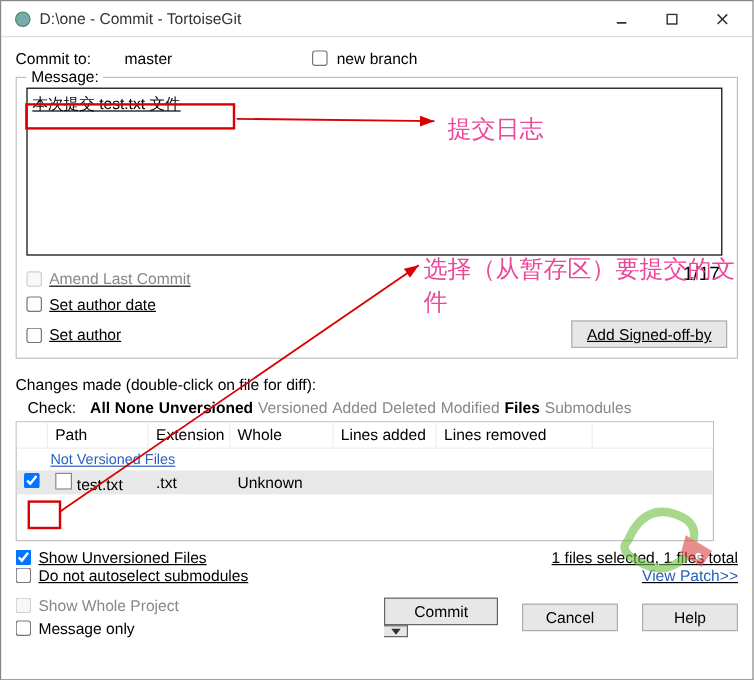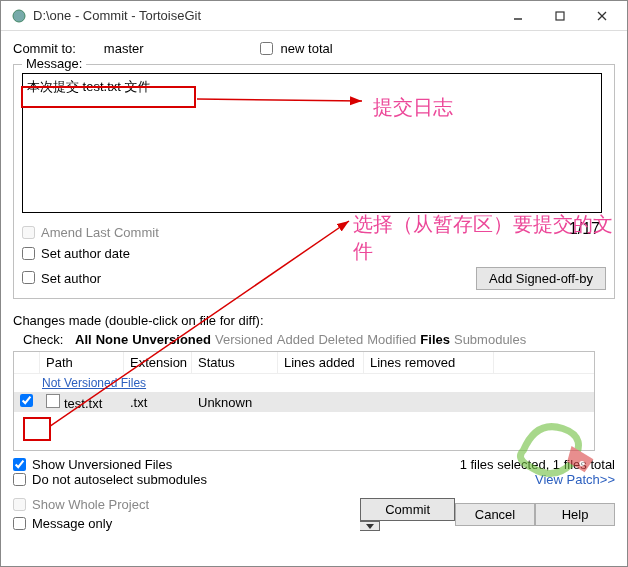--- a/index.html
+++ b/index.html
@@ -5,21 +5,21 @@
   * { box-sizing: border-box; margin: 0; padding: 0; font-family: "Segoe UI", Tahoma, sans-serif; font-size: 13px; }
   body { background: #fff; width: 628px; height: 567px; position: relative; border: 1px solid #888; }
   .titlebar { height: 30px; display: flex; align-items: center; padding: 0 4px; border-bottom: 1px solid #ddd; }
   .tb-icon { width: 16px; height: 16px; margin: 0 6px; }
   .tb-title { flex: 1; color: #333; }
   .tb-btn { width: 42px; height: 28px; display: flex; align-items: center; justify-content: center; color: #333; }
   .content { padding: 10px 12px 8px 12px; }
   .row-top { display: flex; align-items: center; gap: 8px; margin-bottom: 8px; }
   .branch { margin-left: 20px; }
   .chk { width: 13px; height: 13px; }
-  .fs { border: 1px solid #c0c0c0; margin-top: 6px; padding: 8px; position: relative; }
+  .fs { border: 1px solid #c0c0c0; margin-top: 6px; padding: 8px; position: relative; text-decoration: underline; }
   .fs-legend { position: absolute; top: -9px; left: 8px; background: #fff; padding: 0 4px; color: #000; }
   .msgbox { border: 1px solid #000000; width: 580px; height: 140px; padding: 4px; }
   .char-count { position: absolute; right: 14px; top: 155px; font-size: 16px; }
   .opts { display: flex; flex-direction: column; gap: 6px; margin-top: 12px; }
   .opt-row { display: flex; align-items: center; gap: 6px; }
   .dimmed { color: #888; }
   .btn { border: 1px solid #adadad; background: #e7e7e7; padding: 3px 12px; min-width: 80px; text-align: center; }
   .changes-label { margin-top: 14px; }
   .check-row { display:flex; gap:4px; margin: 4px 0 4px 10px; flex-wrap: wrap; }
   .check-row b { font-weight: 700; }
@@ -30,24 +30,24 @@
   .col-chk { width: 26px; }
   .col-path { width: 84px; }
   .col-ext { width: 68px; }
   .col-status { width: 86px; }
   .col-la { width: 86px; }
   .col-lr { width: 130px; }
   .grp { color: #2b5fbf; font-size: 12px; padding: 2px 28px; text-decoration: underline; }
   .tr { display: flex; align-items: center; background: #e8e8e8; height: 20px; }
   .tr .cell { padding: 0 6px; }
   .fileicon { width: 14px; height: 14px; display: inline-block; background: #fff; border: 1px solid #888; margin-right: 4px; }
-  .bottom-area { display:flex; justify-content:space-between; margin-top:6px; }
+  .bottom-area { display:flex; justify-content:space-between; margin-top:6px;text-decoration:underline; }
   .bottom-right { text-align:right; }
   .link { color: #2b5fbf; }
-  .footer { display:flex; align-items:center; justify-content:flex-end; gap:0; margin-top:10px; }
+  .footer { display:flex; align-items:center; justify-content:flex-end; gap:20px; margin-top:10px; }
   .btn-split { display:flex;flex-direction:column; }
   .btn-split .main { border:1px solid #666; background:#e7e7e7; padding:3px 24px; }
   .btn-split .drop { border:1px solid #666; border-left:0; background:#e7e7e7; width:20px; display:flex; align-items:center; justify-content:center; }
   
   .wm { position: absolute; right: 28px; top: 410px; width: 90px; height: 70px; opacity: 0.6; pointer-events: none; }
   
   .anno { position: absolute; color: #ec4899; font-size: 20px; pointer-events: none; }
   .redbox { position: absolute; border: 2px solid #d80000; pointer-events: none; }
   svg.arrow { position: absolute; pointer-events: none; }
 </style>
@@ -78,40 +78,40 @@
       </svg>
   </span>
 </div>
 
 <div class="content">
   <div class="row-top">
     <span>Commit to:</span>
     <span class="branch">master</span>
     <span style="flex:0 0 100px"></span>
     <input type="checkbox" class="chk" style="">
-    <span>new total</span>
+    <span>new branch</span>
   </div>
 
   <div class="fs">
     <span class="fs-legend">Message:</span>
     <div class="msgbox">
       <span>本次提交 test.txt 文件</span>
     </div>
     <span class="char-count">1/17</span>
     <div class="opts">
       <div class="opt-row">
         <input type="checkbox" class="chk" disabled="" style="">
         <span class="dimmed">Amend Last Commit</span>
       </div>
       <div class="opt-row">
         <input type="checkbox" class="chk" style="">
         <span>Set author date</span>
       </div>
       <div class="opt-row" style="justify-content:space-between;">
-        <div style="display:flex; align-items:flex-start; gap:6px;">
+        <div style="display:flex; align-items:flex-end; gap:6px;">
           <input type="checkbox" class="chk" style="">
           <span>Set author</span>
         </div>
         <button class="btn" style="min-width:130px">Add Signed-off-by</button>
       </div>
     </div>
   </div>
 
   <div class="changes-label">Changes made (double-click on file for diff):</div>
 
@@ -126,21 +126,21 @@
     <span class="d">Modified</span>
     <b>Files</b>
     <span class="d">Submodules</span>
   </div>
 
   <div class="table">
     <div class="th">
       <div class="col-chk"></div>
       <div class="col-path">Path</div>
       <div class="col-ext">Extension</div>
-      <div class="col-status">Status</div>
+      <div class="col-status">Whole</div>
       <div class="col-la">Lines added</div>
       <div class="col-lr">Lines removed</div>
     </div>
     <div class="grp">Not Versioned Files</div>
     <div class="tr">
       <div class="cell col-chk"><input type="checkbox" class="chk" checked="" style=""></div>
       <div class="cell col-path"><span class="fileicon"></span><span>test.txt</span></div>
       <div class="cell col-ext">.txt</div>
       <div class="cell col-status">Unknown</div>
     </div>

